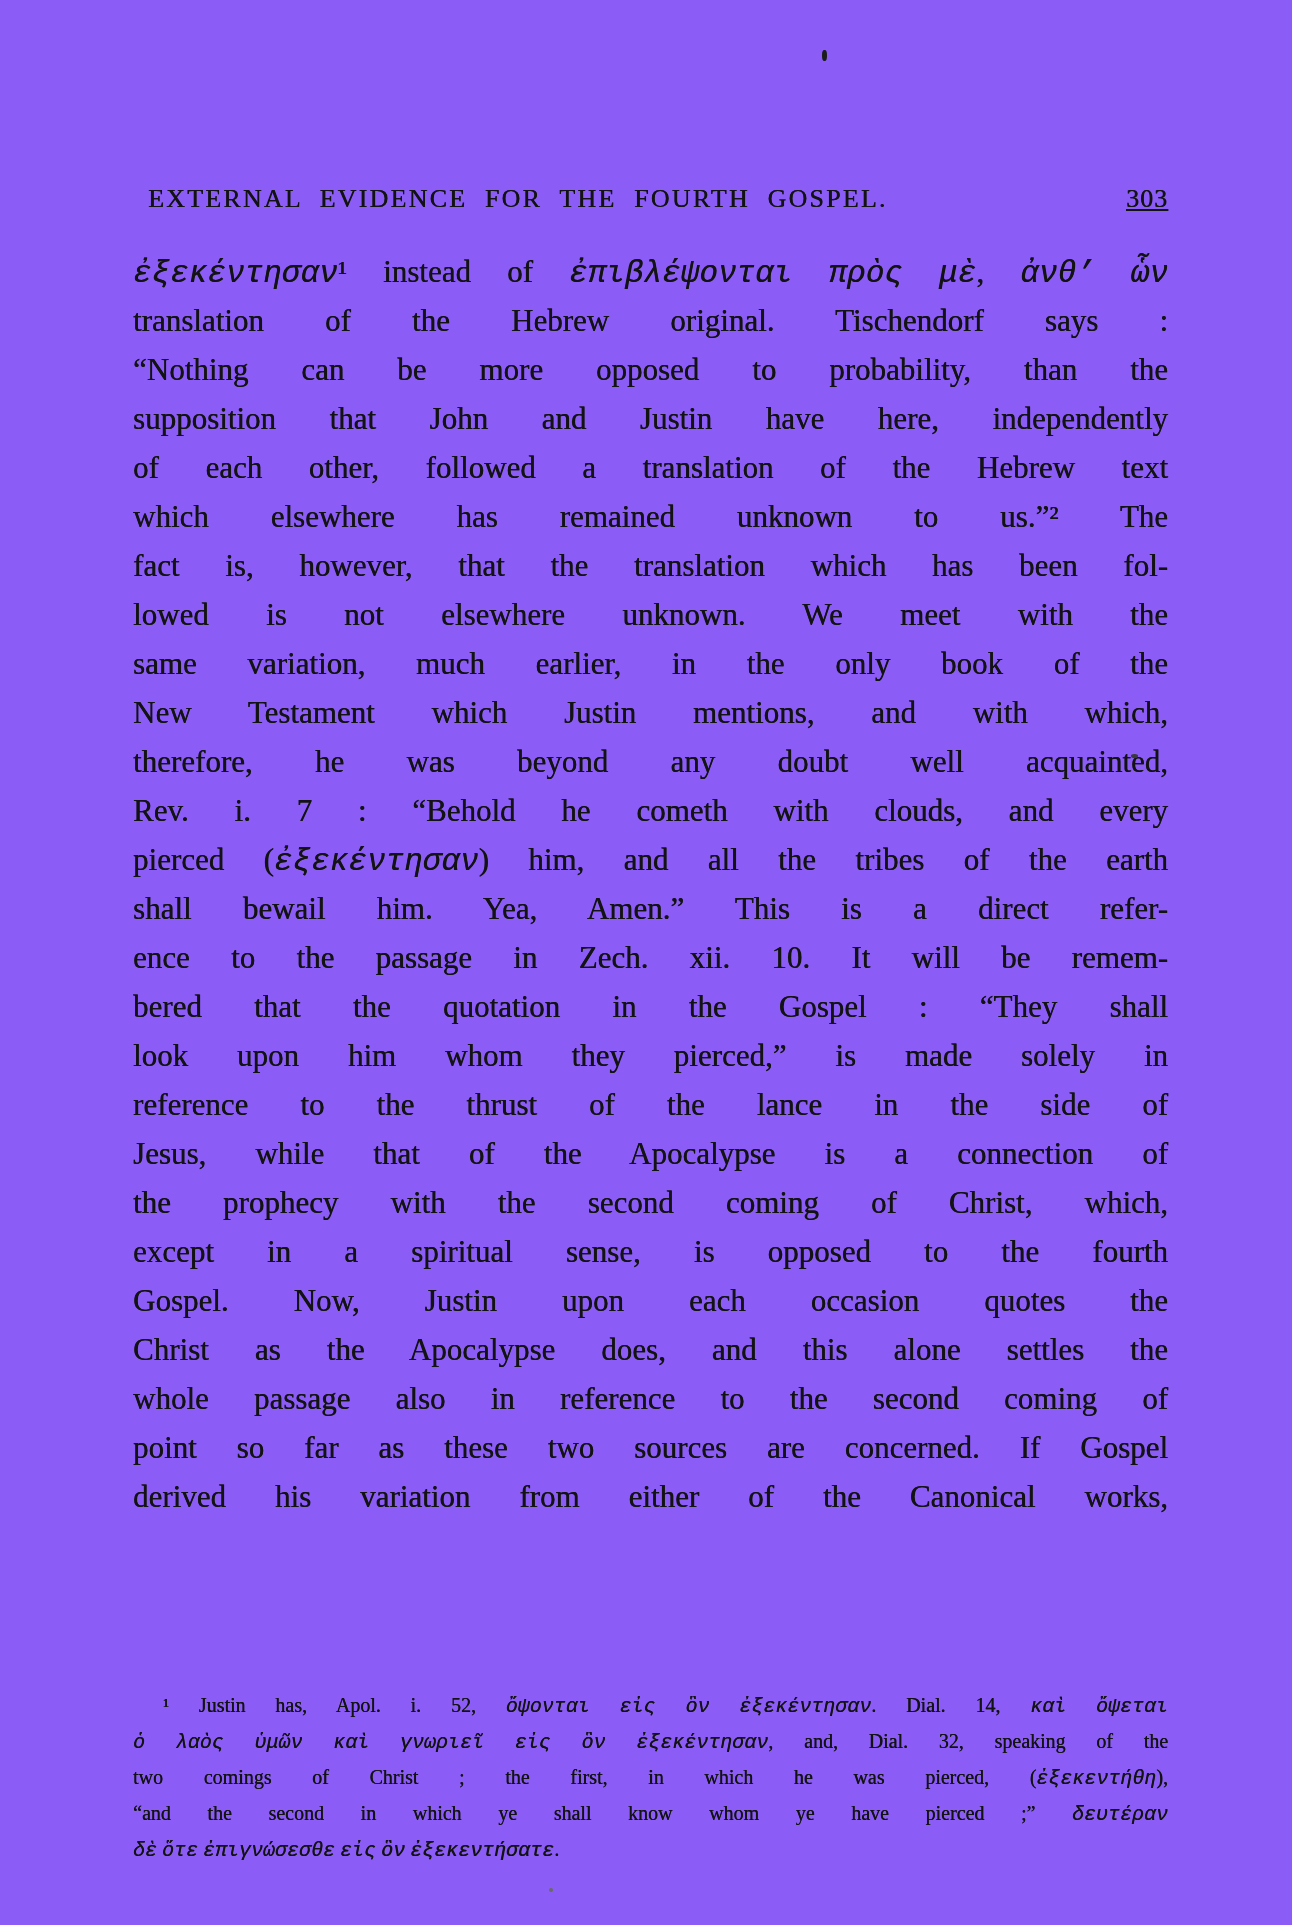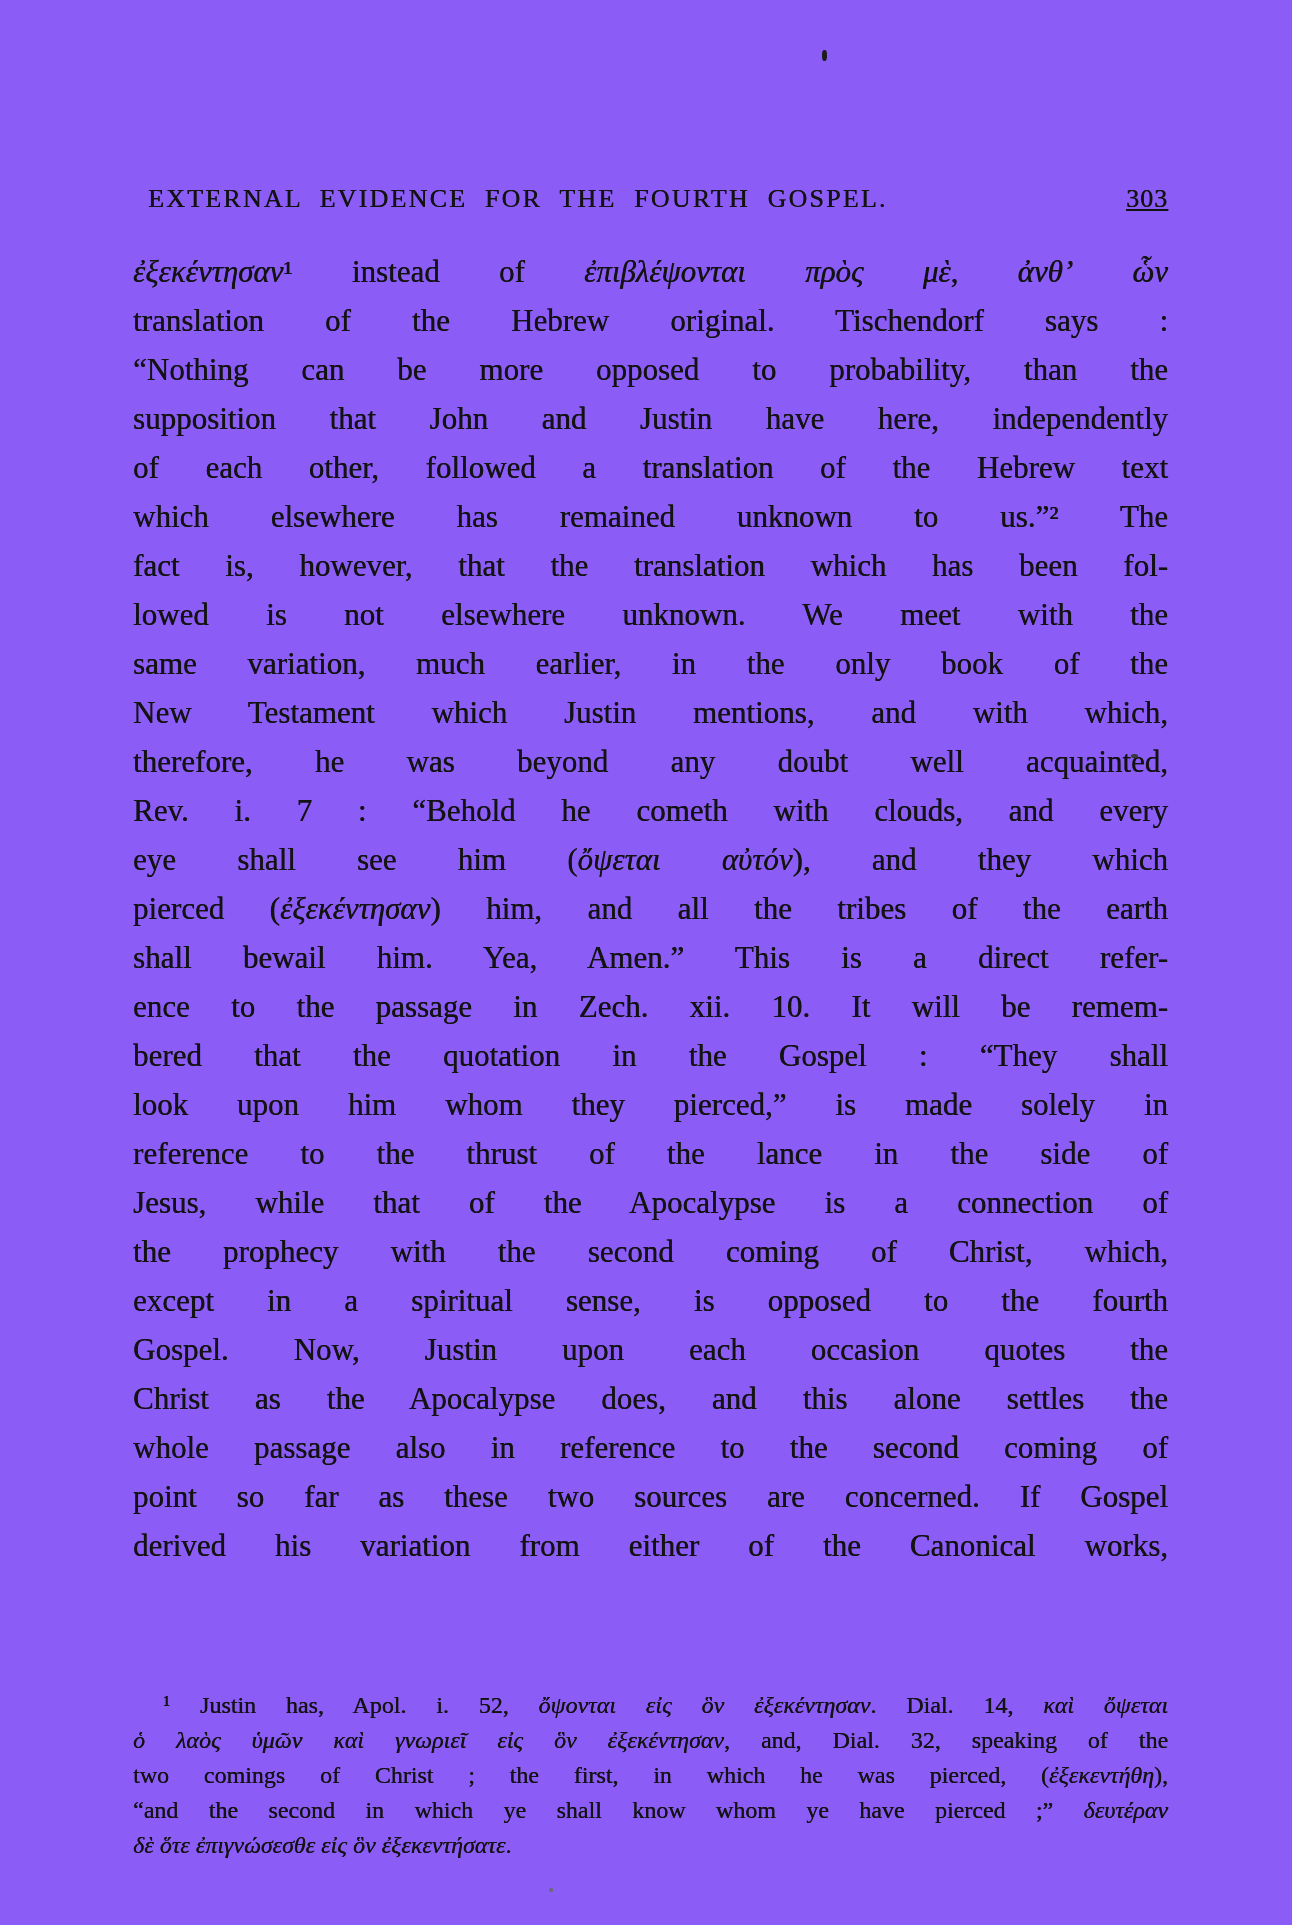--- a/index.html
+++ b/index.html
@@ -55,33 +55,33 @@
     text-align-last: justify;
     text-shadow: 0.35px 0 0 currentColor;
     overflow: visible;
   }
   
   .footnotes {
     position: absolute;
     top: 1688px;
     left: 133px;
     right: 124px;
-    font-size: 24px;
+    font-size: 20px;
   }
   .fline {
     line-height: 35px;
     text-align: justify;
     text-align-last: justify;
     text-shadow: 0.3px 0 0 currentColor;
   }
   .fline.first { text-indent: 30px; }
   .fline.last { text-align-last: left; }
   
   .gk {
-    font-family: Liberation Serif, serif;
+    font-family: Liberation Mono, monospace;
     font-style: italic;
   }
   
   .speck {
     position: absolute;
     border-radius: 45%;
   }
   .speck-top    { left: 822px;  top: 50px;   width: 5px; height: 11px; background: #1c1c1c; }
   .speck-right  { left: 1131px; top: 754px;  width: 7px; height: 4px;  background: #3a3a3a; }
   .speck-bottom { left: 549px;  top: 1888px; width: 4px; height: 4px;  background: #6a6a6a; }
@@ -104,21 +104,20 @@
       <div class="bline">“Nothing can be more opposed to probability, than the</div>
       <div class="bline">supposition that John and Justin have here, independently</div>
       <div class="bline">of each other, followed a translation of the Hebrew text</div>
       <div class="bline">which elsewhere has remained unknown to us.”²  The</div>
       <div class="bline">fact is, however, that the translation which has been fol-</div>
       <div class="bline">lowed is not elsewhere unknown.  We meet with the</div>
       <div class="bline">same variation, much earlier, in the only book of the</div>
       <div class="bline">New Testament which Justin mentions, and with which,</div>
       <div class="bline">therefore, he was beyond any doubt well acquainted,</div>
       <div class="bline">Rev. i. 7 :  “Behold he cometh with clouds, and every</div>
-      <div class="bline">eye shall see him (<i class="gk">ὄψεται</i> <i class="gk">αὐτόν</i>), and they which</div>
       <div class="bline">pierced (<i class="gk">ἐξεκέντησαν</i>) him, and all the tribes of the earth</div>
       <div class="bline">shall bewail him.  Yea, Amen.”  This is a direct refer-</div>
       <div class="bline">ence to the passage in Zech. xii. 10.  It will be remem-</div>
       <div class="bline">bered that the quotation in the Gospel :  “They shall</div>
       <div class="bline">look upon him whom they pierced,” is made solely in</div>
       <div class="bline">reference to the thrust of the lance in the side of</div>
       <div class="bline">Jesus, while that of the Apocalypse is a connection of</div>
       <div class="bline">the prophecy with the second coming of Christ, which,</div>
       <div class="bline">except in a spiritual sense, is opposed to the fourth</div>
       <div class="bline">Gospel.  Now, Justin upon each occasion quotes the</div>

